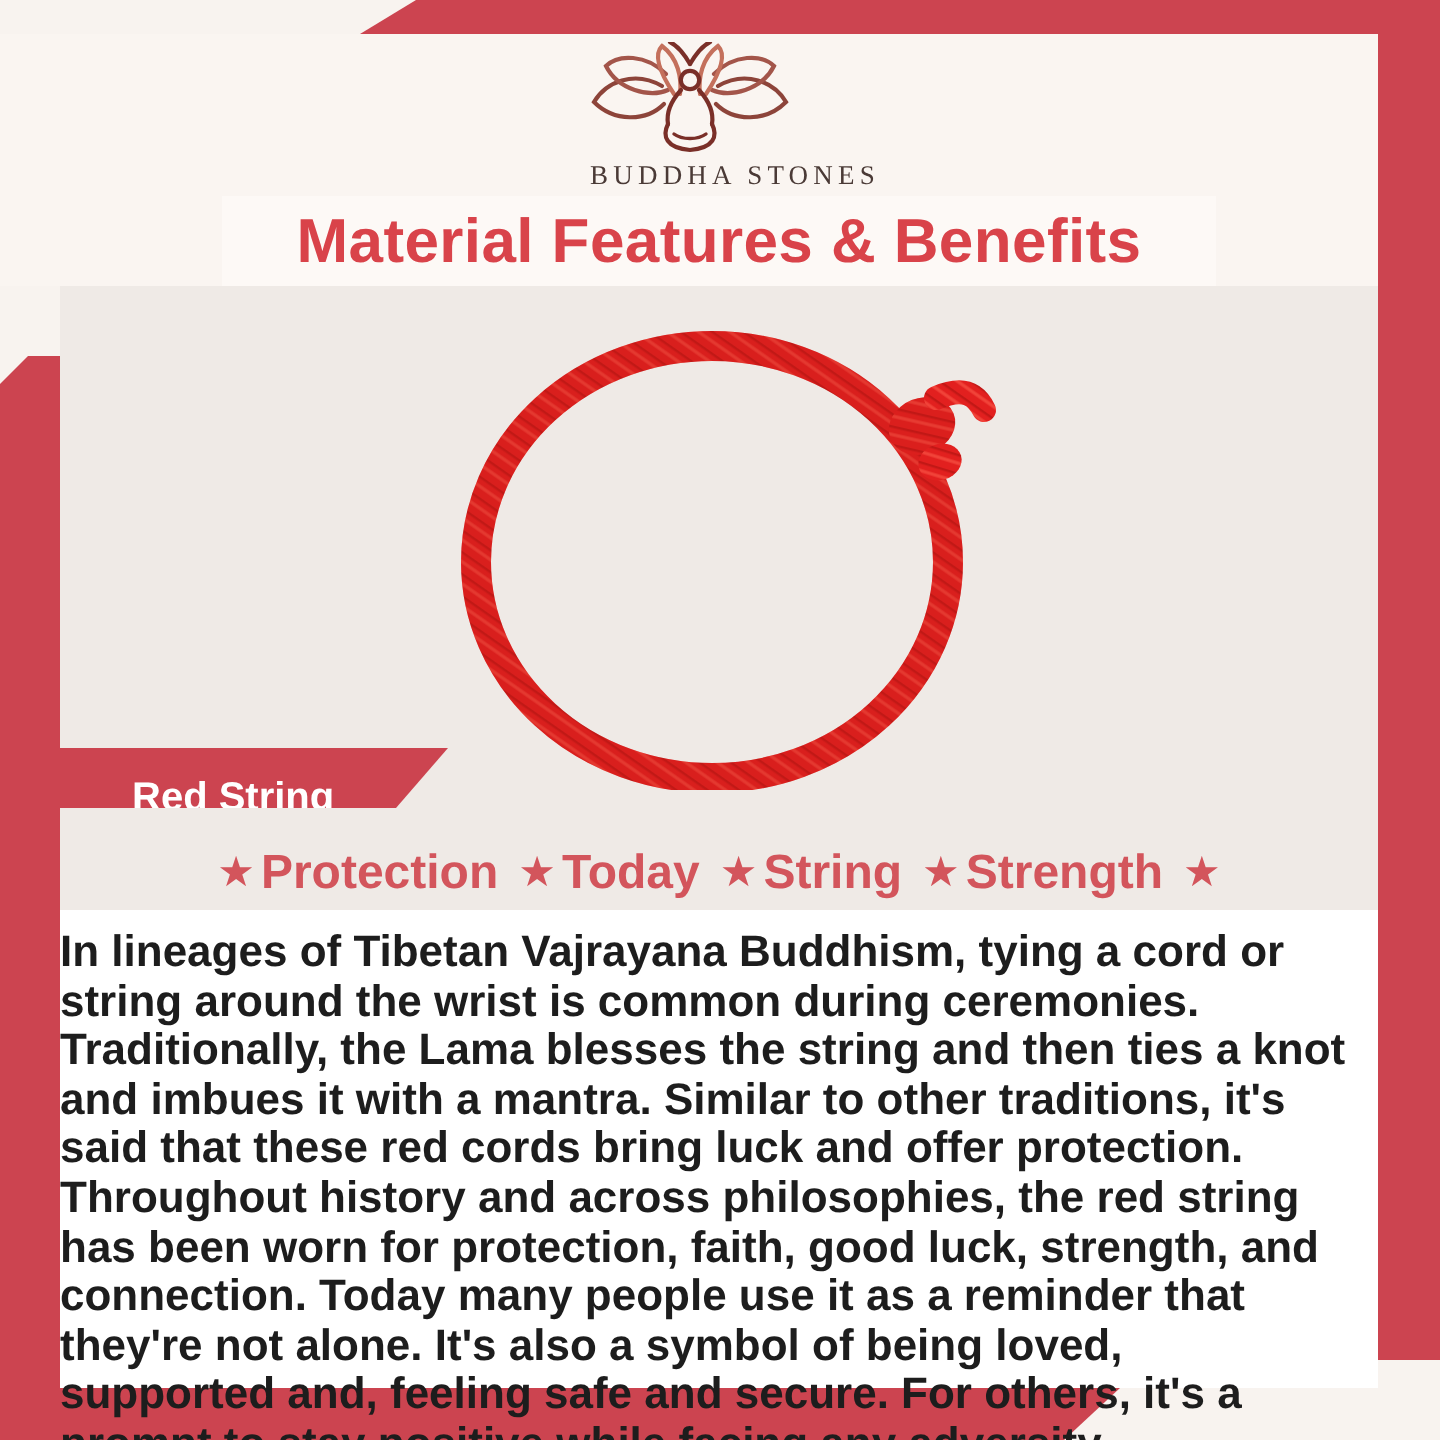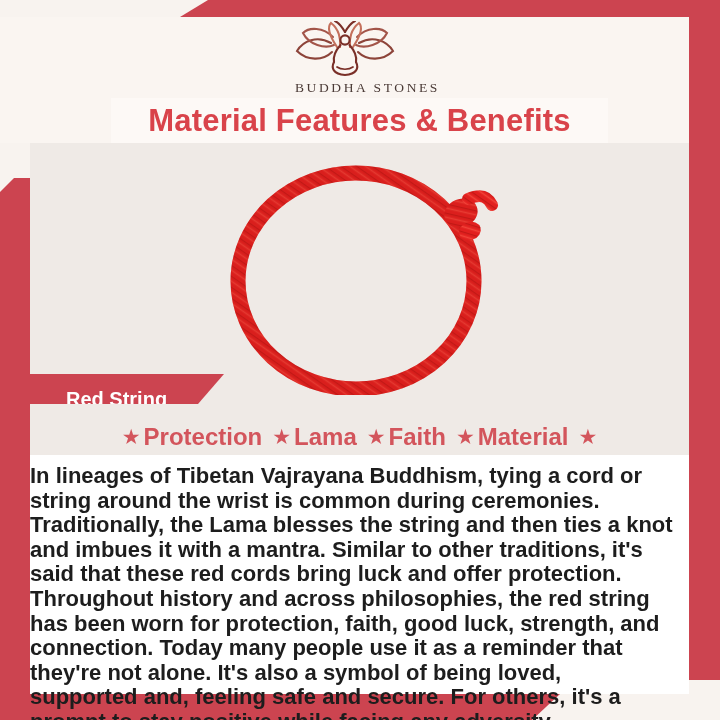--- a/index.html
+++ b/index.html
@@ -266,29 +266,29 @@
     <span class="ribbon-label">Red String</span>
   </div>
 
   <div class="benefits">
     <div class="benefit">
       <span class="benefit-star">★</span>
       <span class="benefit-label">Protection</span>
     </div>
     <div class="benefit">
       <span class="benefit-star">★</span>
-      <span class="benefit-label">Lama</span>
-    </div>
-    <div class="benefit">
-      <span class="benefit-star">★</span>
-      <span class="benefit-label">Faith</span>
-    </div>
-    <div class="benefit">
-      <span class="benefit-star">★</span>
-      <span class="benefit-label">Material</span>
+      <span class="benefit-label">Today</span>
+    </div>
+    <div class="benefit">
+      <span class="benefit-star">★</span>
+      <span class="benefit-label">String</span>
+    </div>
+    <div class="benefit">
+      <span class="benefit-star">★</span>
+      <span class="benefit-label">Strength</span>
     </div>
     <div class="benefit">
       <span class="benefit-star">★</span>
     </div>
   </div>
 
   <div class="description">
     <p class="description-text">In lineages of Tibetan Vajrayana Buddhism, tying a cord or string around the wrist is common during ceremonies. Traditionally, the Lama blesses the string and then ties a knot and imbues it with a mantra. Similar to other traditions, it's said that these red cords bring luck and offer protection. Throughout history and across philosophies, the red string has been worn for protection, faith, good luck, strength, and connection. Today many people use it as a reminder that they're not alone. It's also a symbol of being loved, supported and, feeling safe and secure. For others, it's a prompt to stay positive while facing any adversity.</p>
   </div>
 

